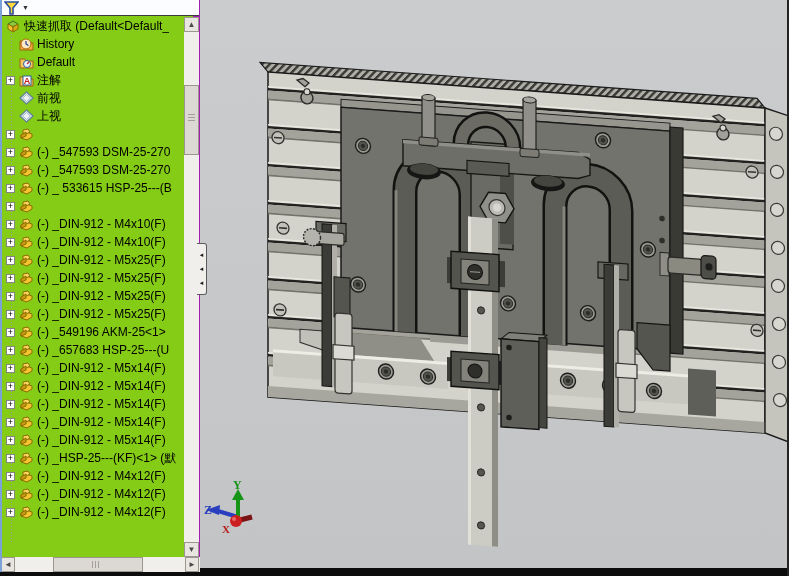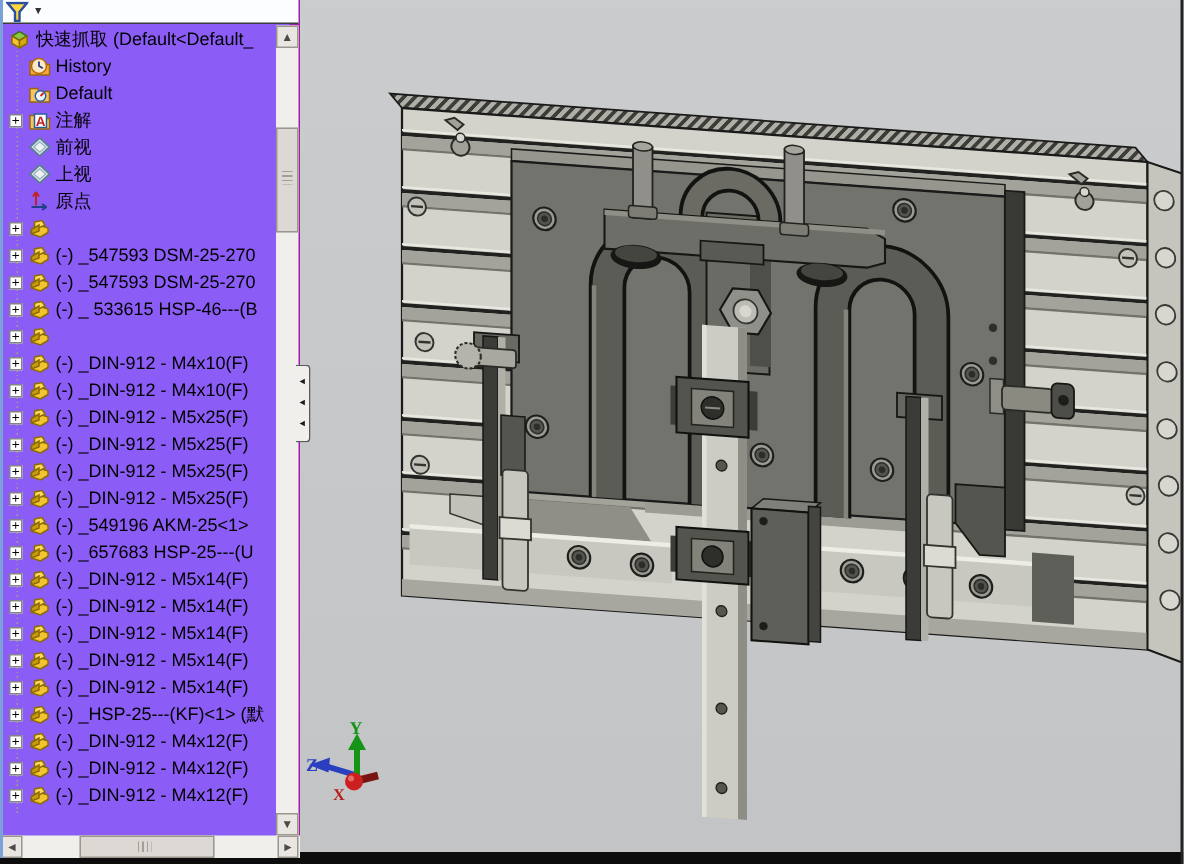--- a/index.html
+++ b/index.html
@@ -7,21 +7,21 @@
   #app{position:relative;width:789px;height:576px;overflow:hidden;
        font-family:"Liberation Sans","DejaVu Sans",sans-serif;background:#c6c8c9;}
   
   #viewport{position:absolute;left:200px;top:0;width:589px;height:576px;
             background:linear-gradient(#cacccd,#c2c4c5);}
   #viewport svg{display:block;}
   #bottom-strip{position:absolute;left:0;right:0;top:568px;height:8px;background:#0c0c0c;}
   #right-strip{position:absolute;right:0;top:0;width:2px;height:576px;background:#232323;}
   
   #left-panel{position:absolute;left:0;top:0;width:200px;height:572px;
-              background:#8b5cf6;border-right:7px solid #a21caf;z-index:5;}
+              background:#84cc16;border-right:7px solid #a21caf;z-index:5;}
   #left-accent{position:absolute;left:0;top:0;width:2px;height:572px;background:#7ba2d8;z-index:6;}
   #filter-bar{position:absolute;left:0;top:0;width:199px;height:16px;background:#fcfdfe;
               border-bottom:1px solid #3a3a3a;display:flex;align-items:center;padding-left:4px;gap:3px;}
   #filter-bar .caret{font-size:7px;color:#333;line-height:1;}
   #tree{position:absolute;left:2px;top:17px;width:181px;height:540px;overflow:hidden;}
   #tree::before{content:"";position:absolute;left:9px;top:14px;bottom:14px;width:1px;
                 background:repeating-linear-gradient(#9a9a9a 0 1px,transparent 1px 3px);}
   .trow{position:relative;height:18px;display:flex;align-items:center;white-space:nowrap;
         font-size:12px;color:#000;}
   .trow .plus{width:9px;height:9px;margin-left:4px;margin-right:4px;flex:0 0 9px;
@@ -336,28 +336,20 @@
         </div>
         <div class="trow">
           <span class="spacer"></span>
           <span class="ticon"><svg viewBox="0 0 15 14" width="15" height="14">
               <polygon points="7.5,1 14,7 7.5,13 1,7" fill="#eef2f4" stroke="#5b7f93" stroke-width="1.2"></polygon>
               <polygon points="7.5,3.5 11.5,7 7.5,10.5 3.5,7" fill="none" stroke="#9ab4c2" stroke-width="1"></polygon>
             </svg></span>
           <span class="tlabel">上视</span>
         </div>
         <div class="trow">
-          <span class="spacer"></span>
-          <span class="ticon"><svg viewBox="0 0 15 14" width="15" height="14">
-              <path d="M5,1 V10 M5,1 l-2,3 M5,1 l2,3" stroke="#c22222" fill="none" stroke-width="1.3"></path>
-              <path d="M2,11 H12 M12,11 l-3,-2 M12,11 l-3,2" stroke="#1f3f86" fill="none" stroke-width="1.3"></path>
-            </svg></span>
-          <span class="tlabel">原点</span>
-        </div>
-        <div class="trow">
           <span class="plus">+</span>
           <span class="ticon"><svg viewBox="0 0 15 14" width="15" height="14">
               <polygon points="2,8 7,5 13,7 13,10 8,13 2,11" fill="#f4c430" stroke="#8a6d00"></polygon>
               <polygon points="4,3 9,2 11,5 7,7 4,6" fill="#ffd75e" stroke="#8a6d00"></polygon>
               <polygon points="2,8 7,5 7,9 2,11" fill="#c79a10" stroke="#8a6d00"></polygon>
             </svg></span>
         </div>
         <div class="trow">
           <span class="plus">+</span>
           <span class="ticon"><svg viewBox="0 0 15 14" width="15" height="14">
@@ -376,21 +368,21 @@
             </svg></span>
           <span class="tlabel">(-) _547593 DSM-25-270</span>
         </div>
         <div class="trow">
           <span class="plus">+</span>
           <span class="ticon"><svg viewBox="0 0 15 14" width="15" height="14">
               <polygon points="2,8 7,5 13,7 13,10 8,13 2,11" fill="#f4c430" stroke="#8a6d00"></polygon>
               <polygon points="4,3 9,2 11,5 7,7 4,6" fill="#ffd75e" stroke="#8a6d00"></polygon>
               <polygon points="2,8 7,5 7,9 2,11" fill="#c79a10" stroke="#8a6d00"></polygon>
             </svg></span>
-          <span class="tlabel">(-) _ 533615 HSP-46---(B</span>
+          <span class="tlabel">(-) _ 533615 HSP-25---(B</span>
         </div>
         <div class="trow">
           <span class="plus">+</span>
           <span class="ticon"><svg viewBox="0 0 15 14" width="15" height="14">
               <polygon points="2,8 7,5 13,7 13,10 8,13 2,11" fill="#f4c430" stroke="#8a6d00"></polygon>
               <polygon points="4,3 9,2 11,5 7,7 4,6" fill="#ffd75e" stroke="#8a6d00"></polygon>
               <polygon points="2,8 7,5 7,9 2,11" fill="#c79a10" stroke="#8a6d00"></polygon>
             </svg></span>
         </div>
         <div class="trow">

